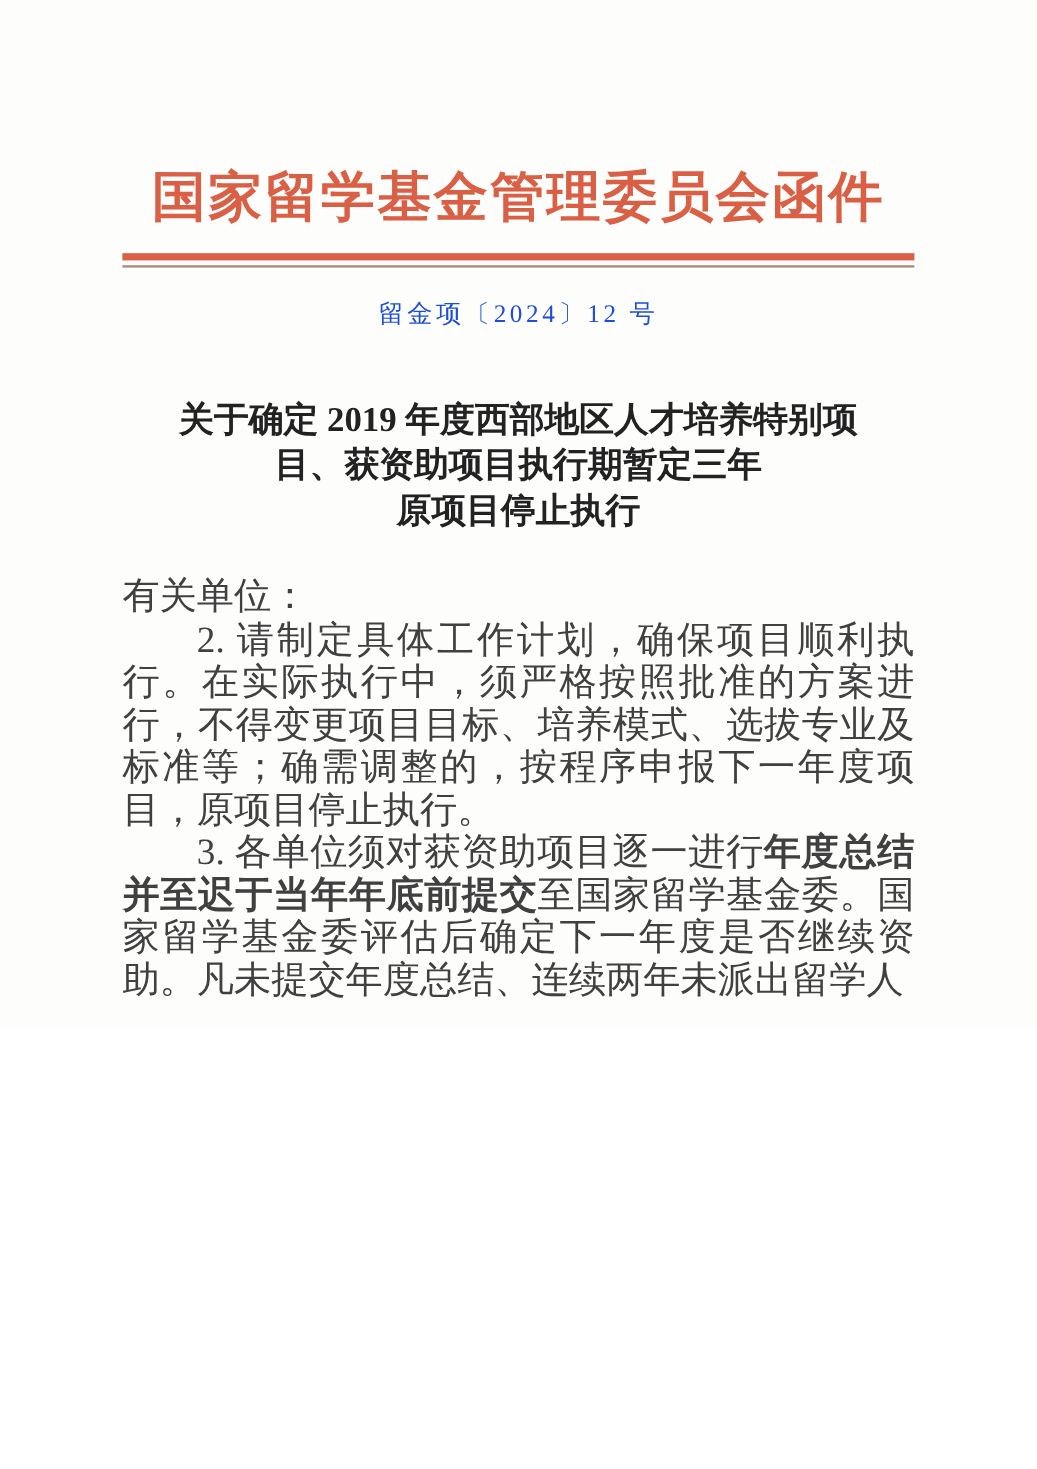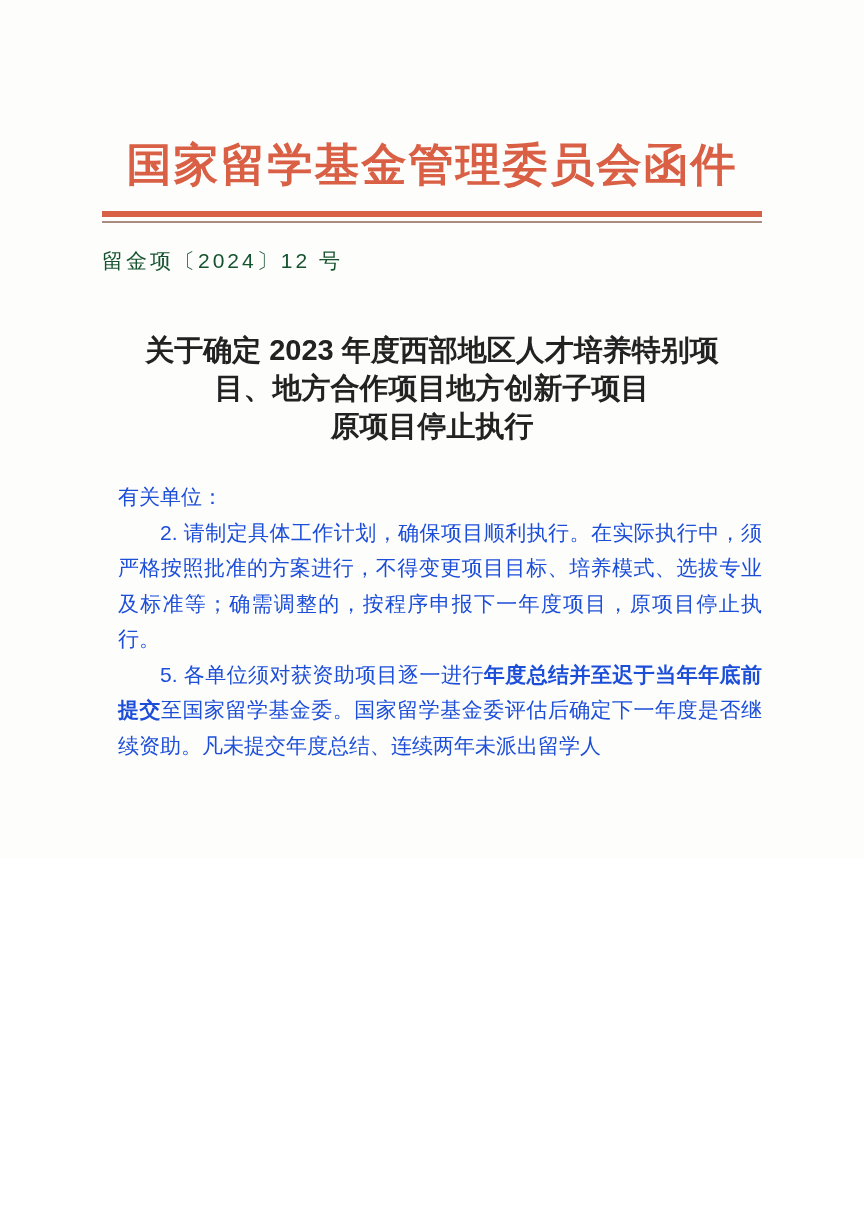--- a/index.html
+++ b/index.html
@@ -7,21 +7,21 @@
     padding: 0;
     background: #ffffff;
   }
   .page {
     position: relative;
     width: 864px;
     height: 858px;
     margin: 0 auto;
     background: #fdfdfc;
     overflow: hidden;
-    font-family: Liberation Sans, sans-serif;
+    font-family: Liberation Serif, serif;
     color: var(--text-color, #262626);
   }
   .content {
     padding: 0 102px;
   }
   
   .letterhead {
     padding-top: 132px;
   }
   .letterhead-title {
@@ -40,45 +40,44 @@
     height: 6px;
     background: var(--accent-red, #d95f45);
   }
   .letterhead-rule .rule-thin {
     height: 2px;
     margin-top: 4px;
     background: #ab8c80;
   }
   .doc-number {
     margin-top: 24px;
-    text-align: left;
+    text-align: center;
     font-size: 21px;
     letter-spacing: 3px;
-    color: #14532d;
+    color: #1d4ed8;
   }
   
   .notice-title {
     margin: 56px 0 0 0;
     text-align: center;
     font-size: 29px;
     line-height: 38px;
     font-weight: bold;
     color: #222;
   }
   .notice-title .title-line {
     display: block;
   }
   
   .body-text {
     margin-top: 34px;
-    font-size: 21px;
+    font-size: 31px;
     line-height: 35.5px;
     text-align: justify;
-    color: #1d4ed8;
-    margin-left: 16px;
+    color: #404040;
   }
   .body-text p {
     margin: 0;
   }
   .indent {
     text-indent: 2em;
   }
   .section-heading {
     font-weight: bold;
     text-indent: 2em;
@@ -113,29 +112,29 @@
       <h1 class="letterhead-title">国家留学基金管理委员会函件</h1>
       <div class="letterhead-rule">
         <div class="rule-thick"></div>
         <div class="rule-thin"></div>
       </div>
       <div class="doc-number">留金项〔2024〕12 号</div>
     </header>
 
     <main>
       <h2 class="notice-title">
-        <span class="title-line">关于确定 2023 年度西部地区人才培养特别项</span>
-        <span class="title-line">目、地方合作项目地方创新子项目</span>
+        <span class="title-line">关于确定 2019 年度西部地区人才培养特别项</span>
+        <span class="title-line">目、获资助项目执行期暂定三年</span>
         <span class="title-line">原项目停止执行</span>
       </h2>
 
       <div class="body-text">
         <p>有关单位：</p>
         <p class="indent"><span>2. 请制定具体工作计划，确保项目顺利执行。在实际执行中，须严格按照批准的方案进行，不得变更项目目标、培养模式、选拔专业及标准等；确需调整的，按程序申报下一年度项目，原项目停止执行。</span></p>
-        <p class="indent"><span>5. 各单位须对获资助项目逐一进行</span><span class="bold">年度总结并至迟于当年年底前提交</span><span>至国家留学基金委。国家留学基金委评估后确定下一年度是否继续资助。凡未提交年度总结、连续两年未派出留学人</span></p>
+        <p class="indent"><span>3. 各单位须对获资助项目逐一进行</span><span class="bold">年度总结并至迟于当年年底前提交</span><span>至国家留学基金委。国家留学基金委评估后确定下一年度是否继续资助。凡未提交年度总结、连续两年未派出留学人</span></p>
       </div>
     </main>
   </div>
 
   <div class="footer-rule">
     <div class="rule-thin"></div>
     <div class="rule-thick"></div>
   </div>
 </div>
 

